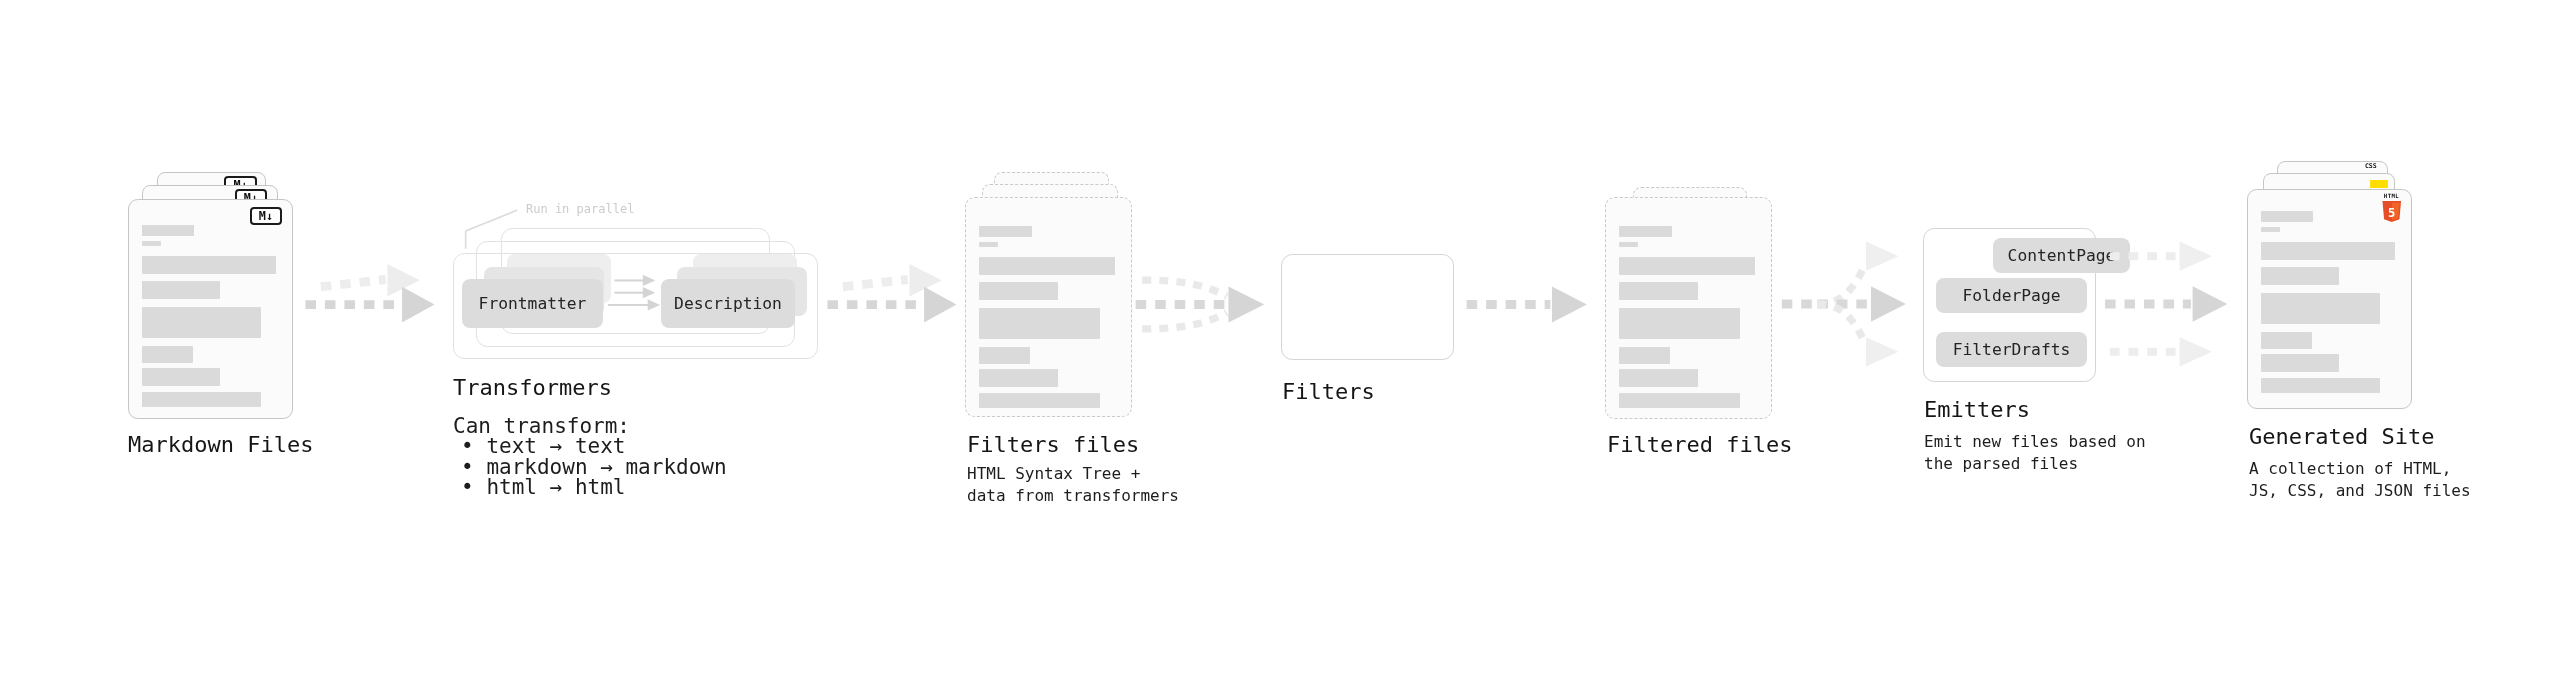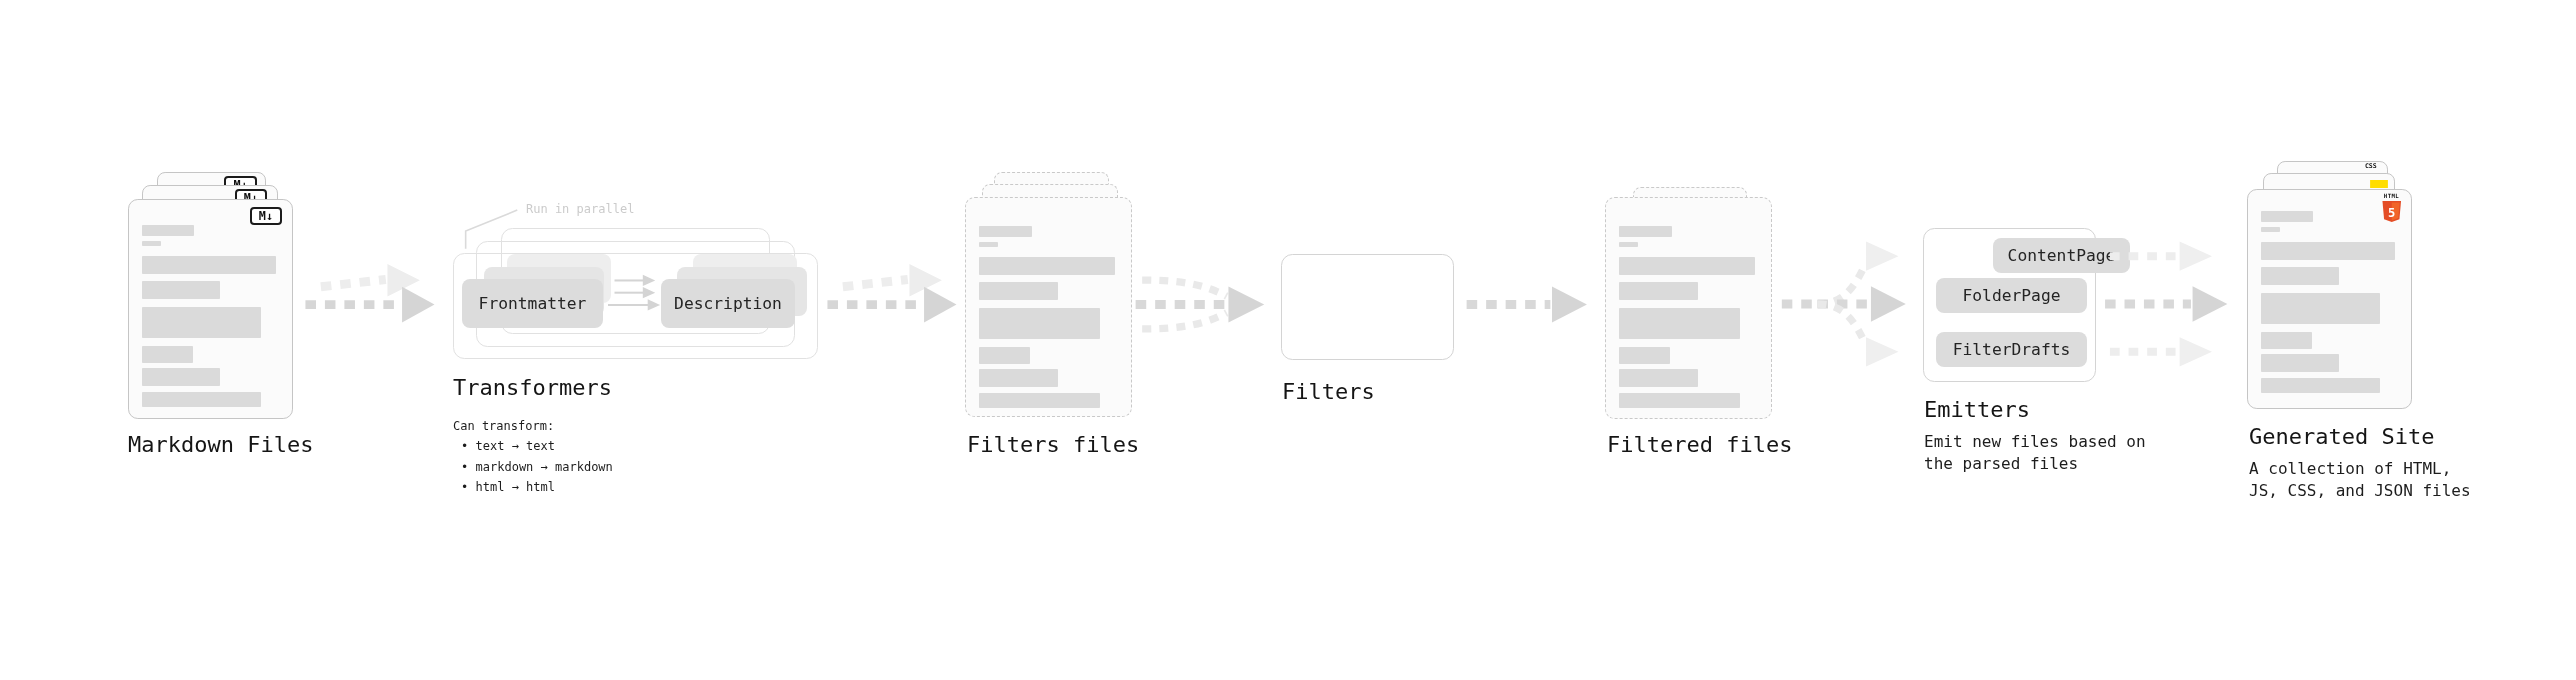--- a/index.html
+++ b/index.html
@@ -11,21 +11,21 @@
   
   .doc-card { position:absolute; background:#fbfbfb; border:1.6px solid #c5c5c5; border-radius:9.8px; box-sizing:border-box; }
   .doc-card.back { border-radius:8.1px; }
   .doc-card.dashed { border-style:dashed; border-color:#c9c9c9; }
   .bars { box-sizing:border-box; height:100%; }
   .bar { background:#dadada; border-radius:0.8px; }
 
   
   .stage-label { position:absolute; font-size:22px; color:#151515; white-space:nowrap; letter-spacing:0; }
   .stage-desc  { position:absolute; font-size:16px; line-height:22px; color:#1d1d1d; white-space:pre-line; }
-  .note-block  { position:absolute; font-size:12px; line-height:20.3px; color:#1d1d1d; }
+  .note-block  { position:absolute; font-size:21px; line-height:20.3px; color:#1d1d1d; }
   .note-block .bullet { padding-left:8.1px; }
   .run-label   { position:absolute; font-size:12px; color:#cbcbcb; white-space:nowrap; }
 
   
   .container-box { position:absolute; border:1.6px solid #e1e1e1; border-radius:11.4px; background:transparent; box-sizing:border-box; }
   .container-box.strong { border-color:#d4d4d4; background:#ffffff; }
   .gray-box { position:absolute; background:#dcdcdc; border-radius:8.1px; display:flex; align-items:center; justify-content:center; font-size:16.3px; color:#242424; box-sizing:border-box; white-space:nowrap; }
   .box-layer { position:absolute; border-radius:8.1px; }
 
   
@@ -122,20 +122,22 @@
       <div class="bar" style="width:14%;height:4.9px;margin-bottom:9.8px"></div>
       <div class="bar" style="width:98%;height:18px;margin-bottom:7.3px"></div>
       <div class="bar" style="width:57%;height:18px;margin-bottom:8.1px"></div>
       <div class="bar" style="width:87%;height:31px;margin-bottom:8.1px"></div>
       <div class="bar" style="width:37%;height:16.3px;margin-bottom:4.9px"></div>
       <div class="bar" style="width:57%;height:18.7px;margin-bottom:5.7px"></div>
       <div class="bar" style="width:87%;height:14.6px"></div>
     </div>
   </div>
   <div class="stage-label" style="left:967px;top:432px">Filters files</div>
+  <div class="stage-desc" style="left:967px;top:463px">HTML Syntax Tree +
+data from transformers</div>
 
   <svg class="arrow" style="left:1134px;top:249px" width="140" height="111" viewBox="0 0 172 136">
     <path d="M 10,38 C 60,38 88,44 114,58" fill="none" stroke="#e9e9e9" stroke-width="9" stroke-dasharray="11 10"></path>
     <path d="M 10,98 C 60,98 88,92 114,78" fill="none" stroke="#e9e9e9" stroke-width="9" stroke-dasharray="11 10"></path>
     <line x1="2" y1="68" x2="112" y2="68" stroke="#d8d8d8" stroke-width="11" stroke-dasharray="13 11"></line>
     <polygon points="116,46 116,90 160,68" fill="#d5d5d5"></polygon>
   </svg>
 
   <div class="container-box strong" style="left:1281px;top:254px;width:173px;height:106px"></div>
   <div class="stage-label" style="left:1282px;top:379px">Filters</div>

